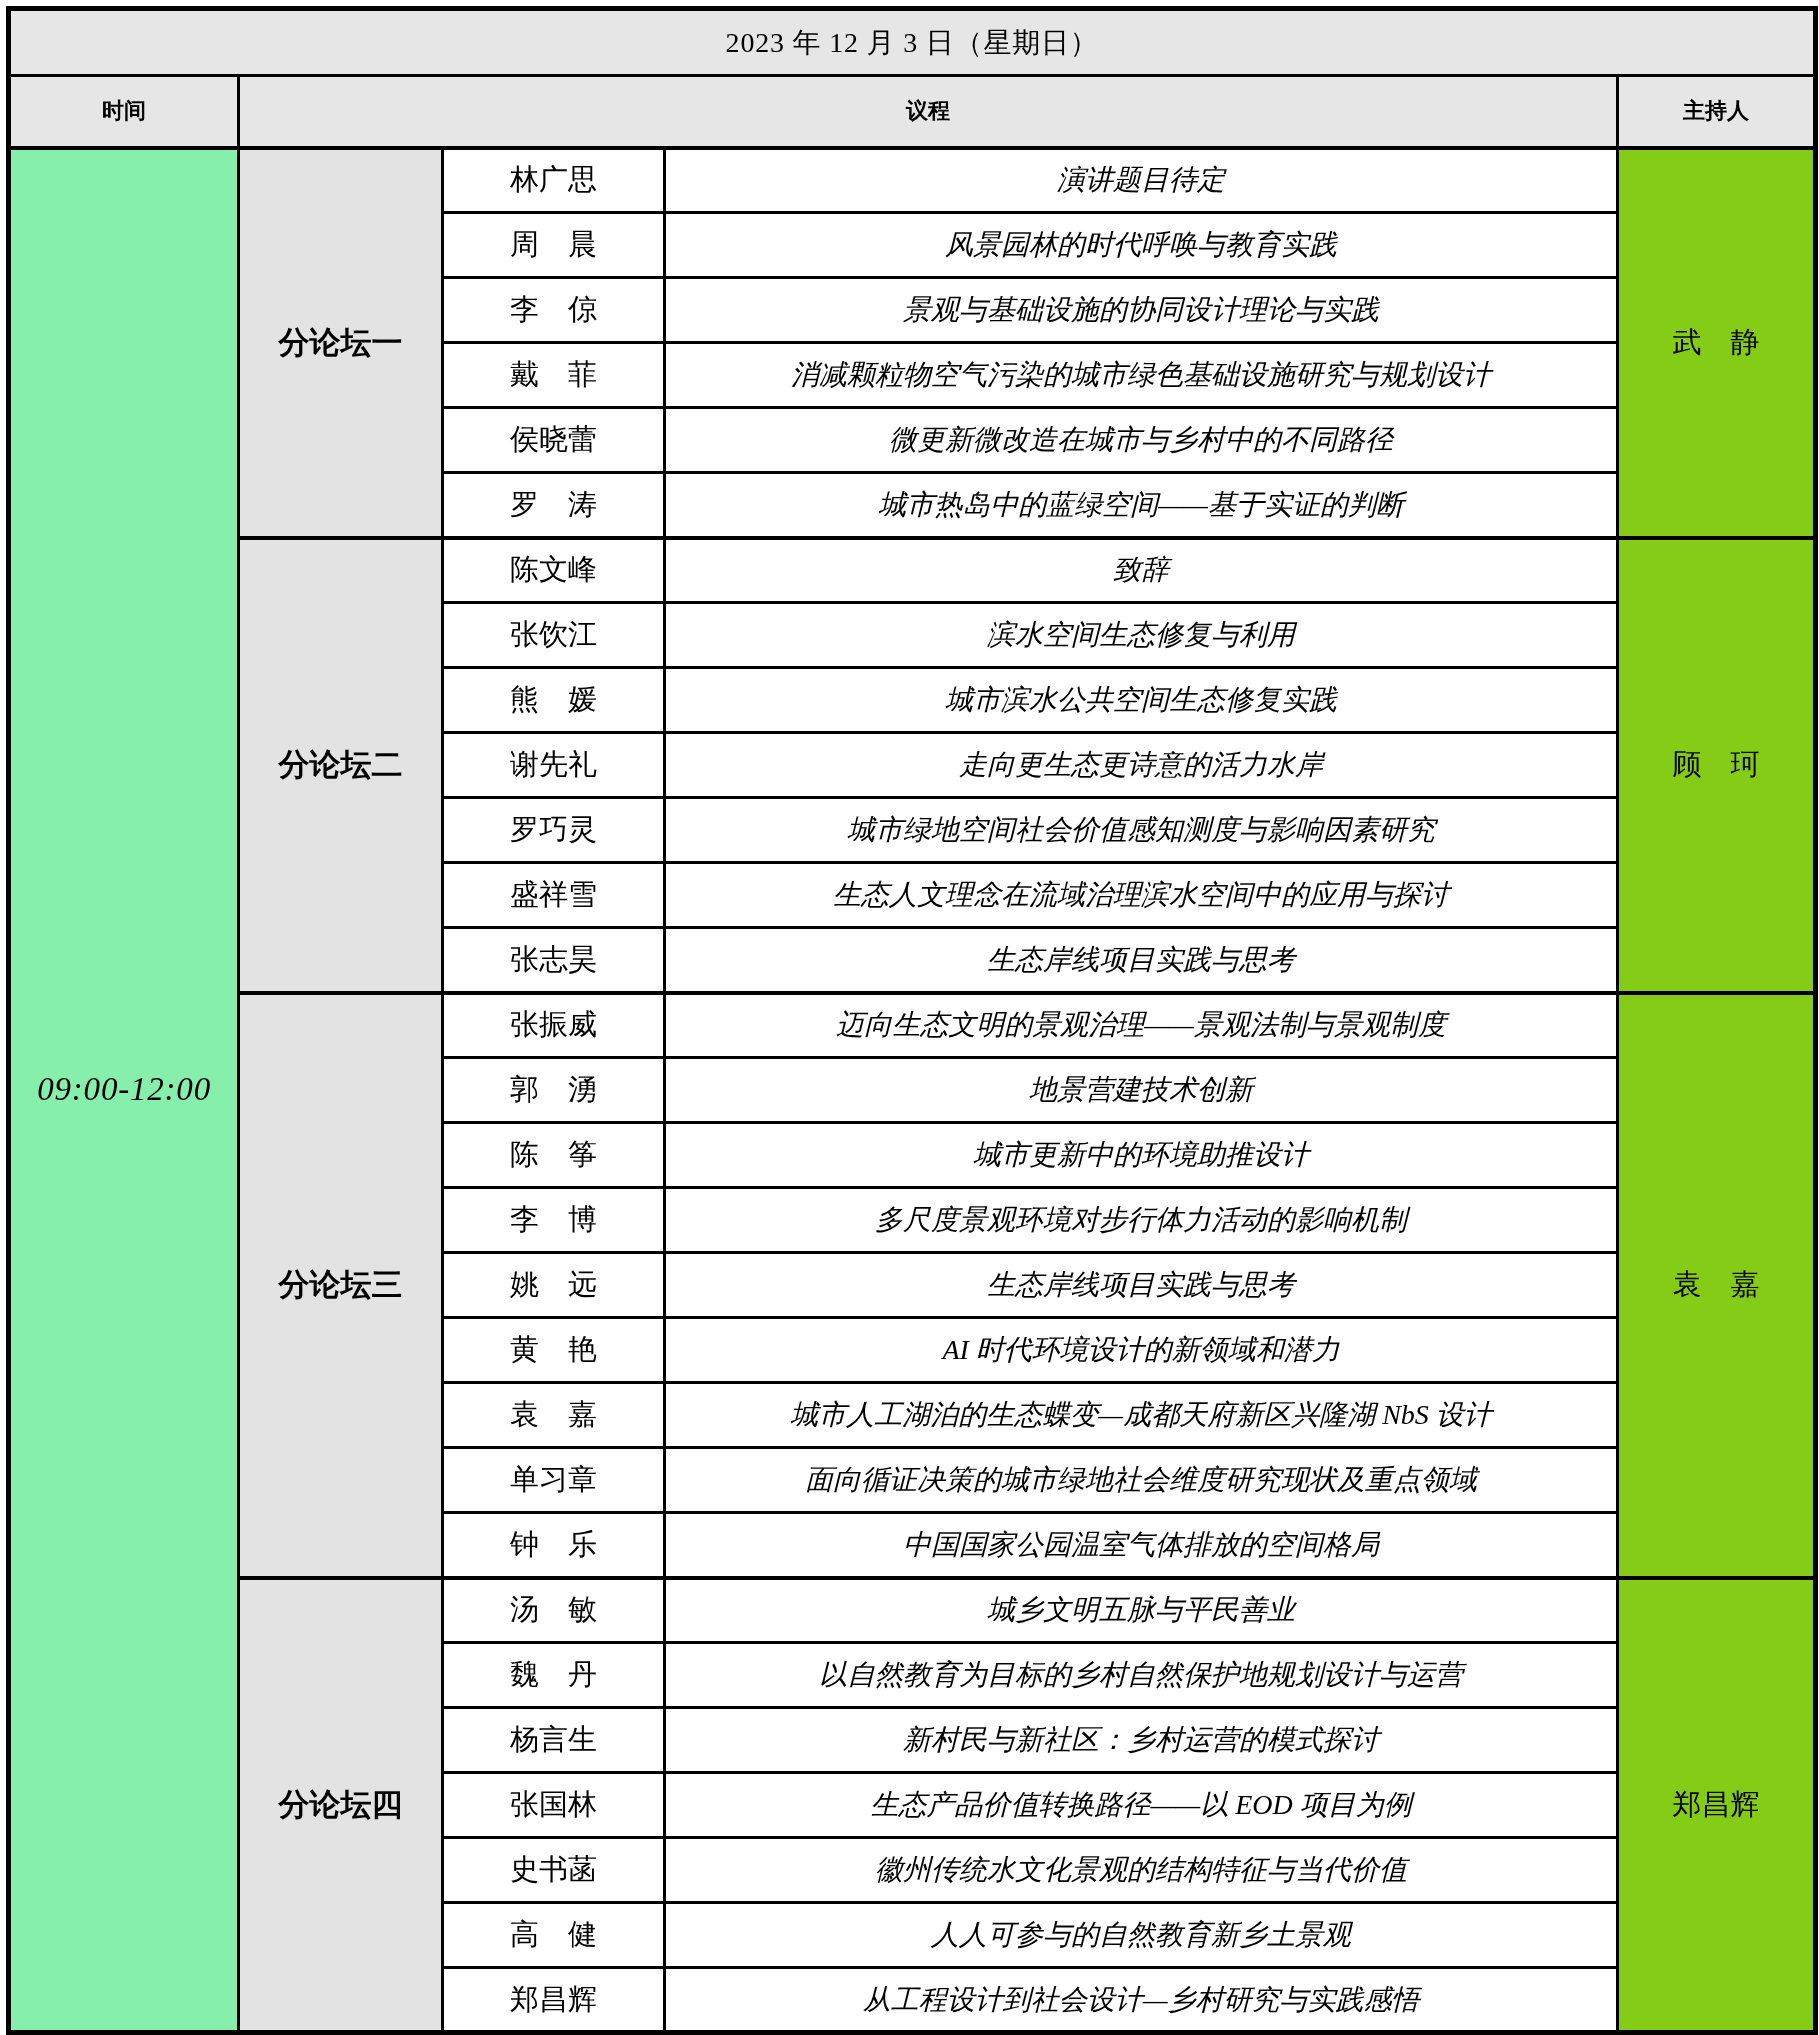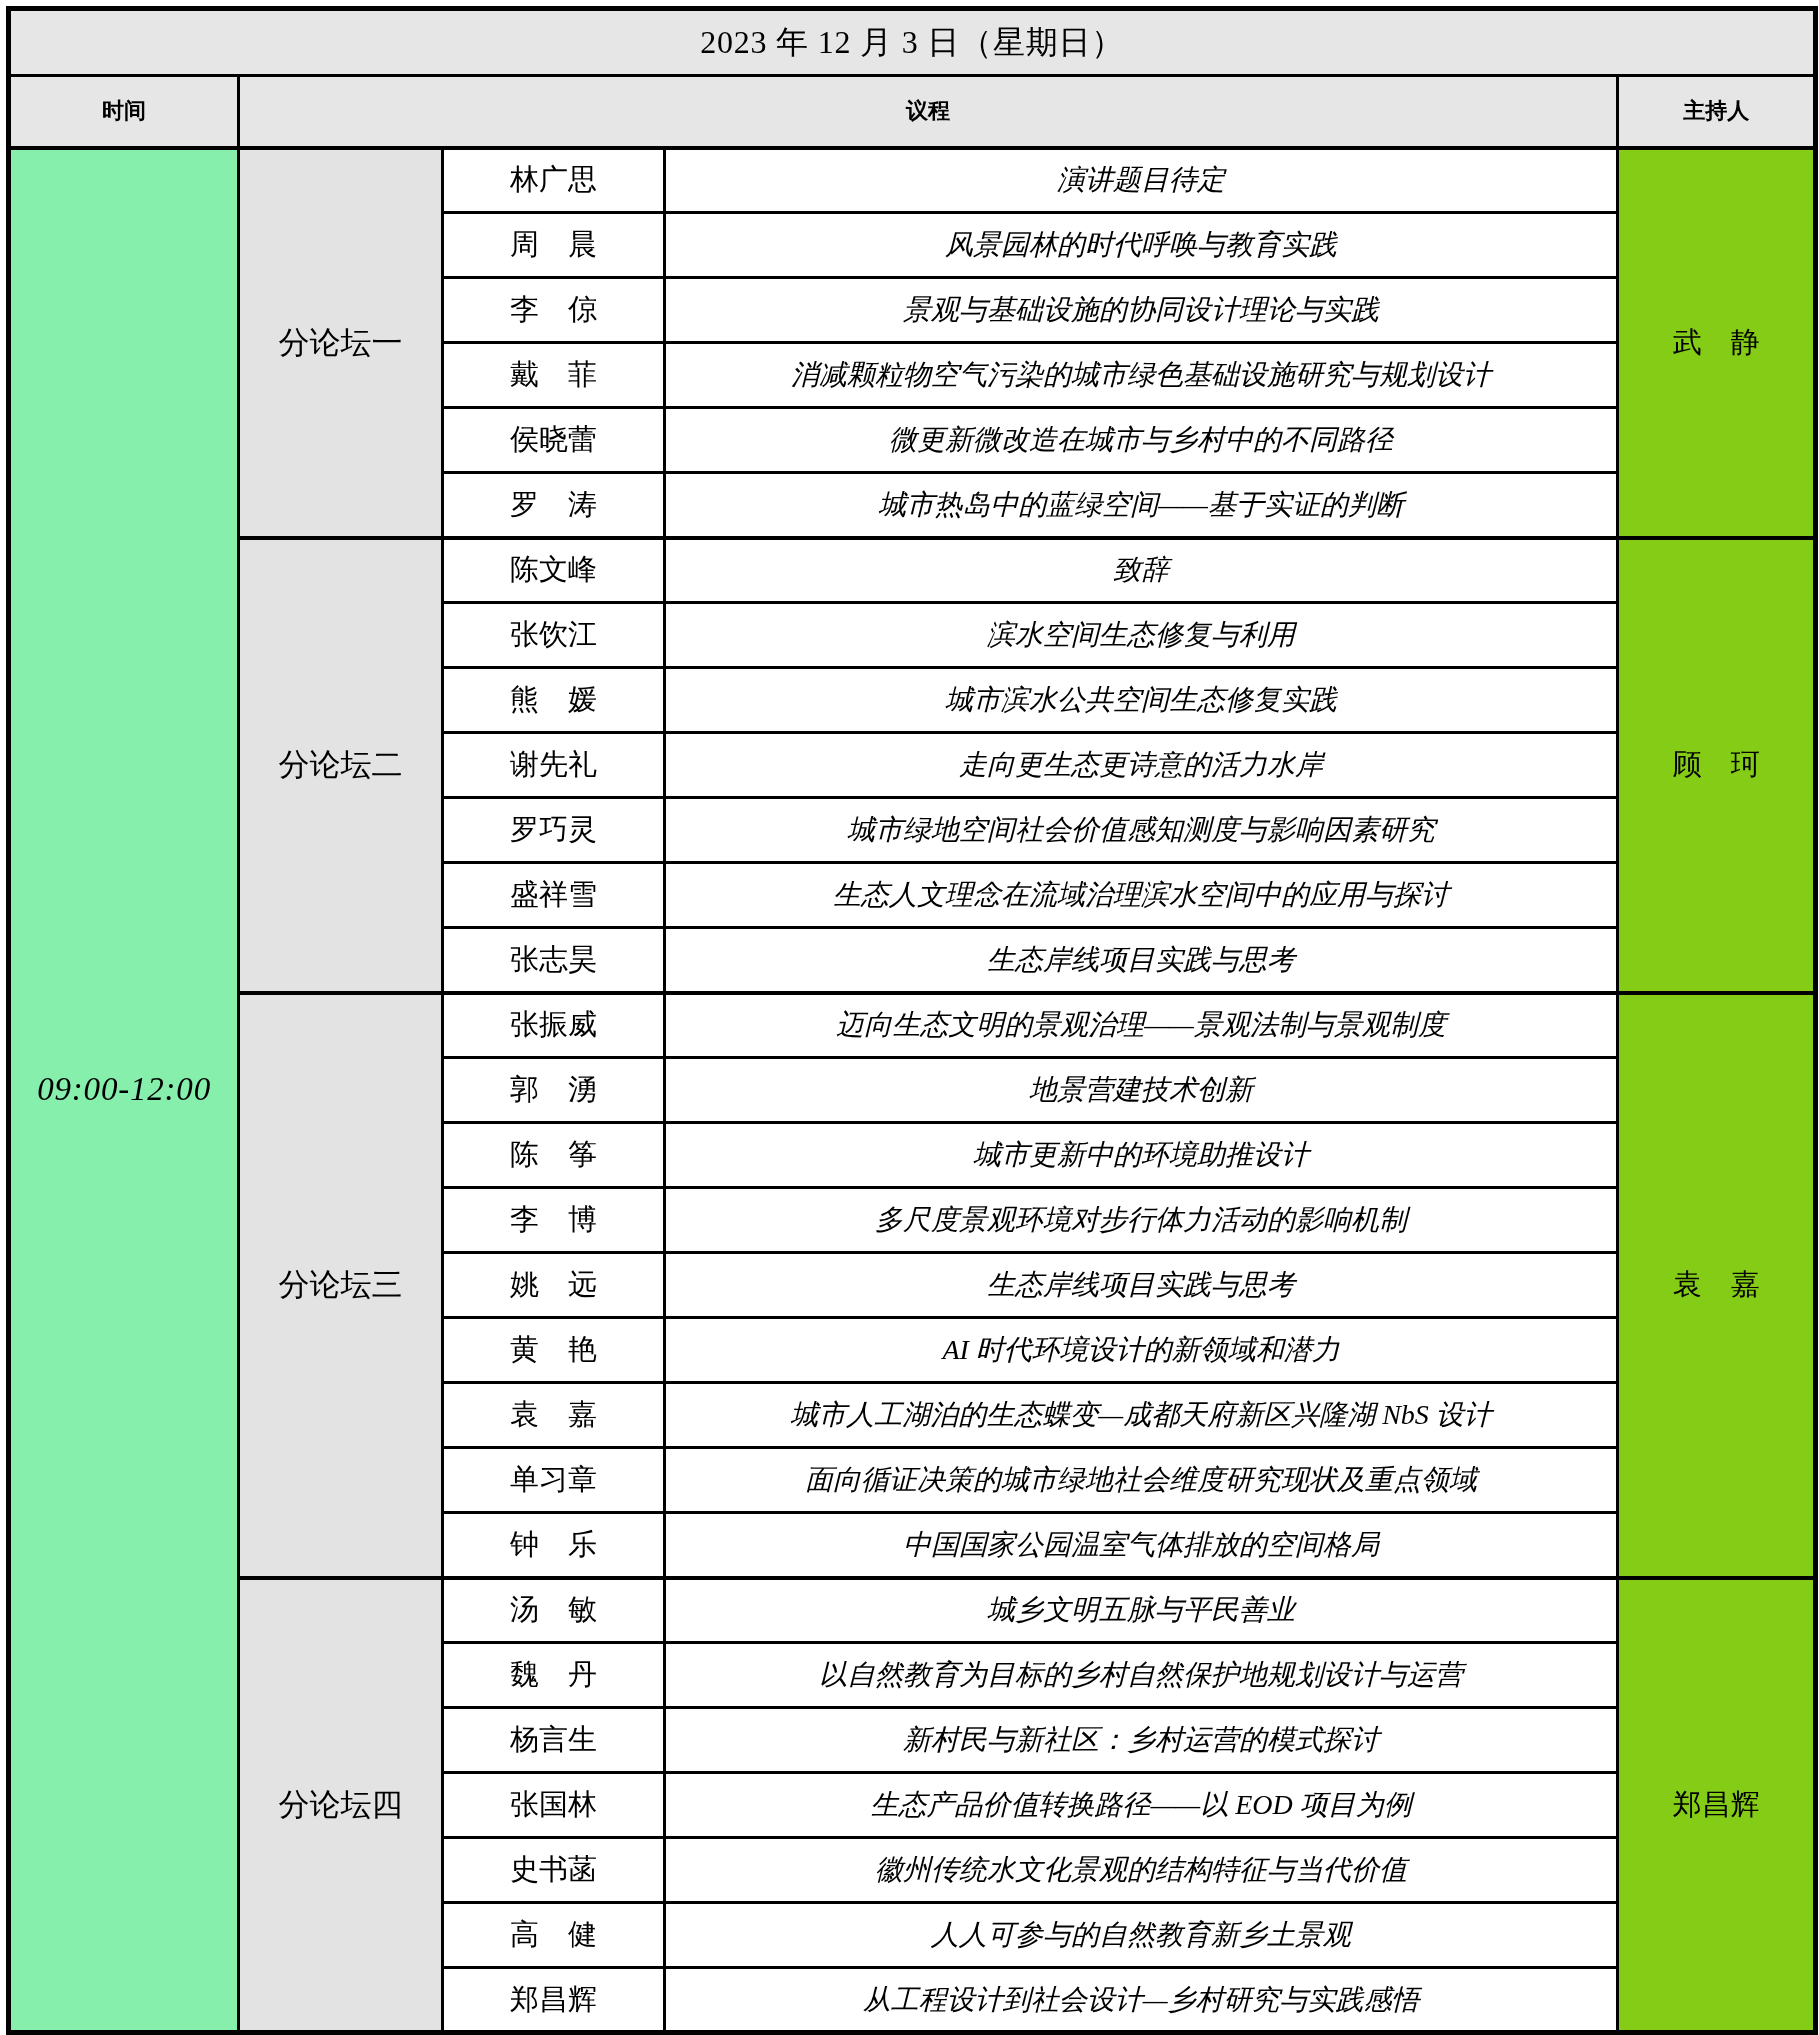--- a/index.html
+++ b/index.html
@@ -30,21 +30,21 @@
     border:3.1px solid var(--border-color);
     padding:0 4.6px;
     text-align:center;
     vertical-align:middle;
     overflow:hidden;
     box-sizing:border-box;
   }
   tr.date-row{height:67px;}
   td.date-cell{
     background:var(--header-bg);
-    font-size:32px;
+    font-size:28px;
     letter-spacing:0.8px;
   }
   tr.cols-row{height:72px;}
   tr.cols-row td{
     background:var(--header-bg);
     font-family:"Liberation Sans","DejaVu Sans",sans-serif;
     font-weight:bold;
     font-size:22px;
     border-bottom-width:4.6px;
   }
@@ -52,21 +52,21 @@
   td.time-cell{
     background:#86efac;
     font-size:33px;
     letter-spacing:0.8px;
     white-space:nowrap;
     font-style:italic;
   }
   td.forum-cell{
     background:var(--forum-bg);
     font-family:"Liberation Sans","DejaVu Sans",sans-serif;
-    font-weight:normal;
+    font-weight:bold;
     font-size:31px;
   }
   td.speaker-cell{
     background:#fff;
     font-size:29px;
     white-space:nowrap;
   }
   td.title-cell{
     background:#fff;
     font-size:28px;

